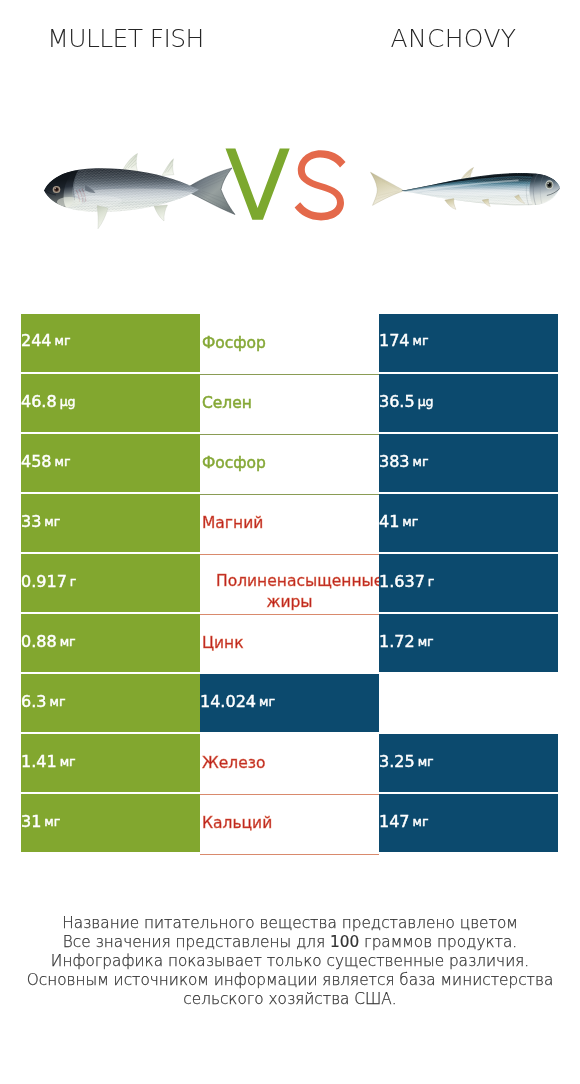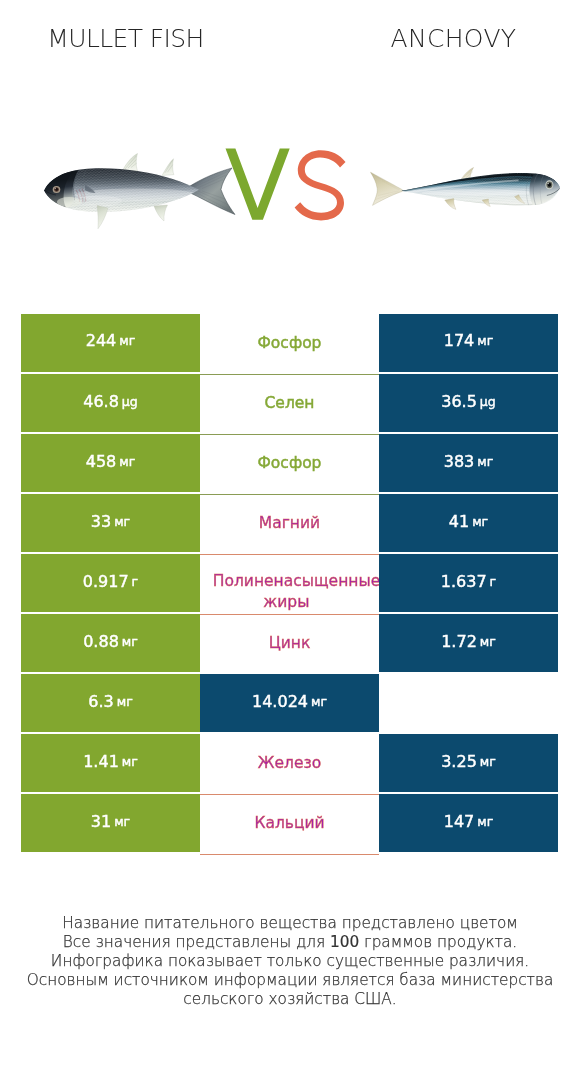--- a/index.html
+++ b/index.html
@@ -18,30 +18,30 @@
 
   
   .hero{position:absolute;left:0;top:130px;width:580px;height:110px;}
   .fish-left{position:absolute;left:44px;top:23px;width:192px;height:76px;}
   .fish-right{position:absolute;left:370px;top:37px;width:190px;height:43px;}
   .vs{position:absolute;left:225px;top:18px;width:124px;height:74px;}
 
   
   .table{position:absolute;left:21px;top:314px;width:537px;}
   .row{position:relative;display:flex;height:57.96px;}
-  .cell{display:flex;align-items:center;justify-content:center;box-sizing:border-box;}
+  .cell{display:flex;align-items:center;box-sizing:border-box;}
   .val{width:179px;color:#ffffff;white-space:nowrap;}
   .val.left{background:#82A72F;}
   .val.right{background:#0c4a6e;}
   .mid{width:179px;text-align:center;padding:0 2px 3px;box-sizing:border-box;
        overflow:hidden;line-height:21px;font-size:15.5px;font-weight:normal;
        height:60.1px;margin-top:1px;
        font-family:"DejaVu Sans","Liberation Sans",sans-serif;}
   .mid.win-left{color:#85A836;border-bottom:1.1px solid #8A9C55;-webkit-text-stroke:0.45px #85A836;}
-  .mid.win-right{color:#a21caf;border-bottom:1.1px solid #D98A6D;-webkit-text-stroke:0.45px #DD6D4C;}
+  .mid.win-right{color:#b91c1c;border-bottom:1.1px solid #D98A6D;-webkit-text-stroke:0.45px #DD6D4C;}
   .mid-inner{white-space:nowrap;display:block;}
   .mid.clip .mid-inner{white-space:nowrap;}
   .mid.clip{text-align:left;padding-left:16px;padding-top:16px;padding-bottom:0;align-items:flex-start;}
   .mid.clip .l1{display:block;}
   .mid.clip .l2{display:block;margin-left:-16px;width:179px;text-align:center;}
   .val{padding-bottom:4px;}
   .val .num{font-size:16px;font-weight:normal;font-family:"DejaVu Sans","Liberation Sans",sans-serif;
        -webkit-text-stroke:0.45px #ffffff;}
   .val .unit{font-size:12.5px;font-weight:normal;margin-left:3px;
         font-family:"DejaVu Sans","Liberation Sans",sans-serif;-webkit-text-stroke:0.45px #ffffff;}

